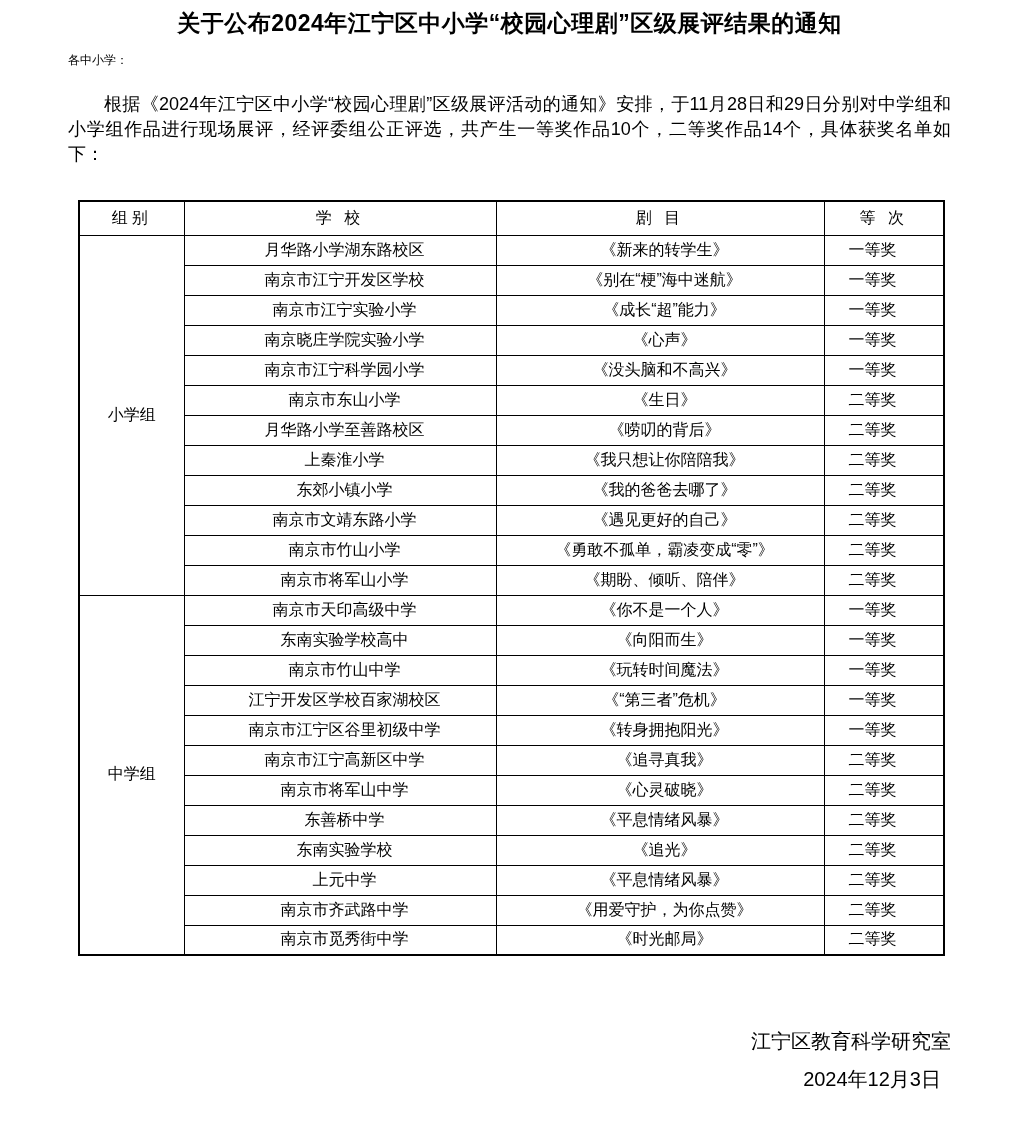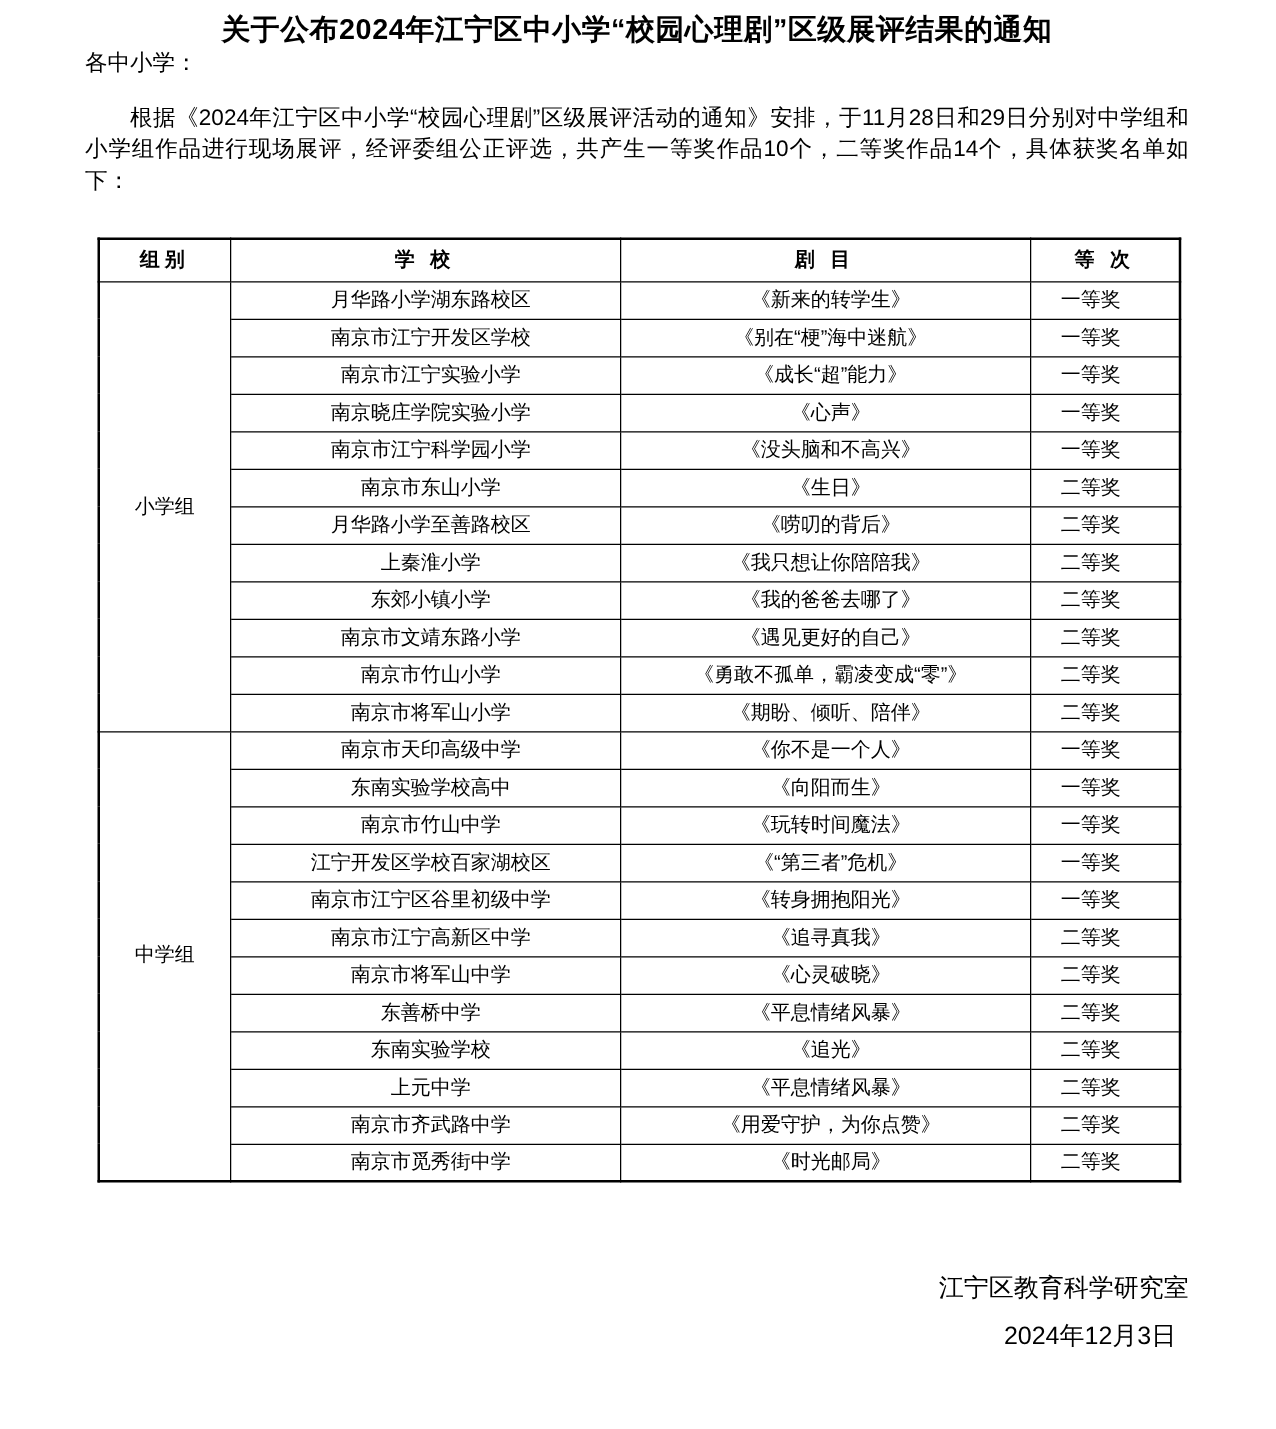--- a/index.html
+++ b/index.html
@@ -19,22 +19,23 @@
   }
   .doc-title {
     text-align: center;
     font-size: 23px;
     font-weight: bold;
     line-height: 30px;
     margin: 2px 0 0 0;
     letter-spacing: 0.5px;
   }
   .salutation {
-    font-size: 18px;
+    font-size: 12px;
     line-height: 24px;
+    margin-top: 10px;
   }
   .body-paragraph {
     font-size: 18px;
     line-height: 25px;
     text-align: justify;
     text-indent: 2em;
     margin-top: 20px;
   }
   table.results {
     border-collapse: collapse;
@@ -45,21 +46,21 @@
   }
   table.results th,
   table.results td {
     border: 1px solid #000;
     font-size: 16px;
     overflow: hidden;
     white-space: nowrap;
   }
   table.results th {
     height: 34px;
-    font-weight: bold;
+    font-weight: normal;
     text-align: center;
     letter-spacing: 4px;
   }
   table.results td {
     height: 30px;
     font-weight: normal;
   }
   td.c-group {
     text-align: center;
     vertical-align: middle;

